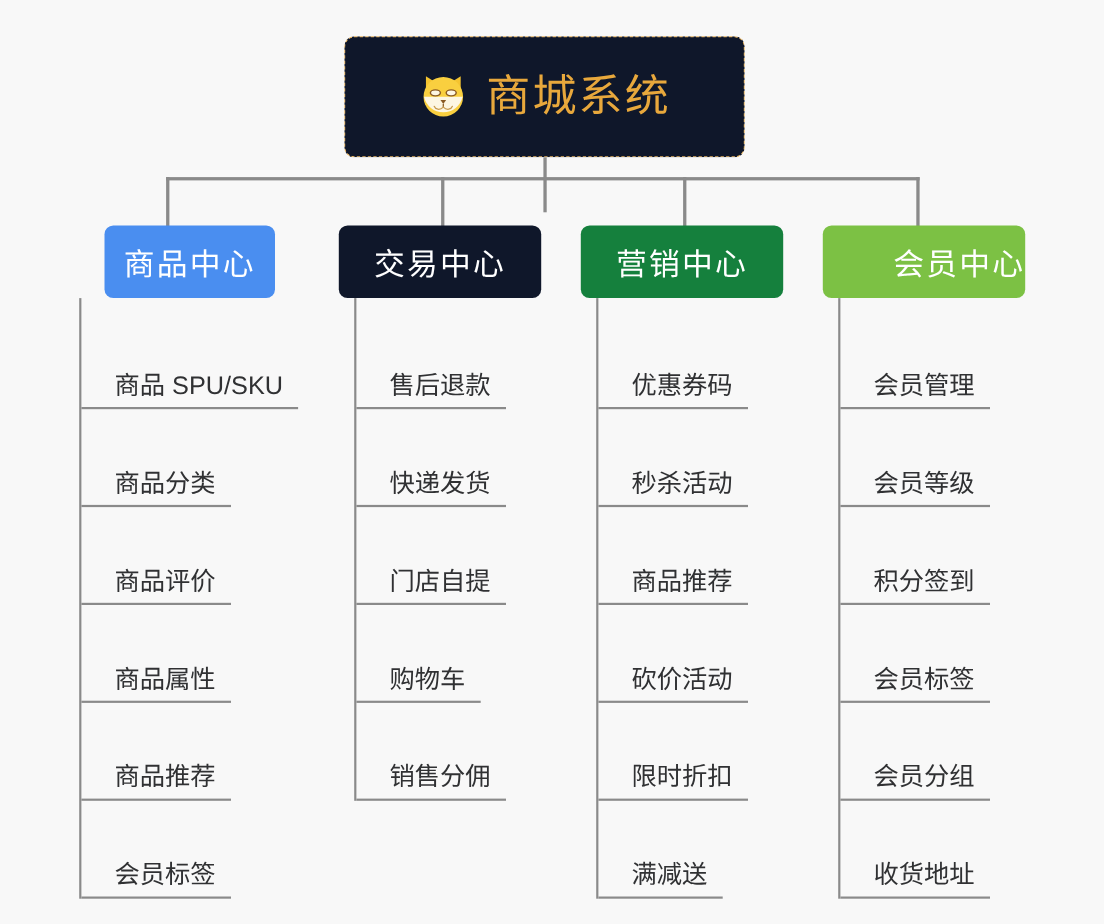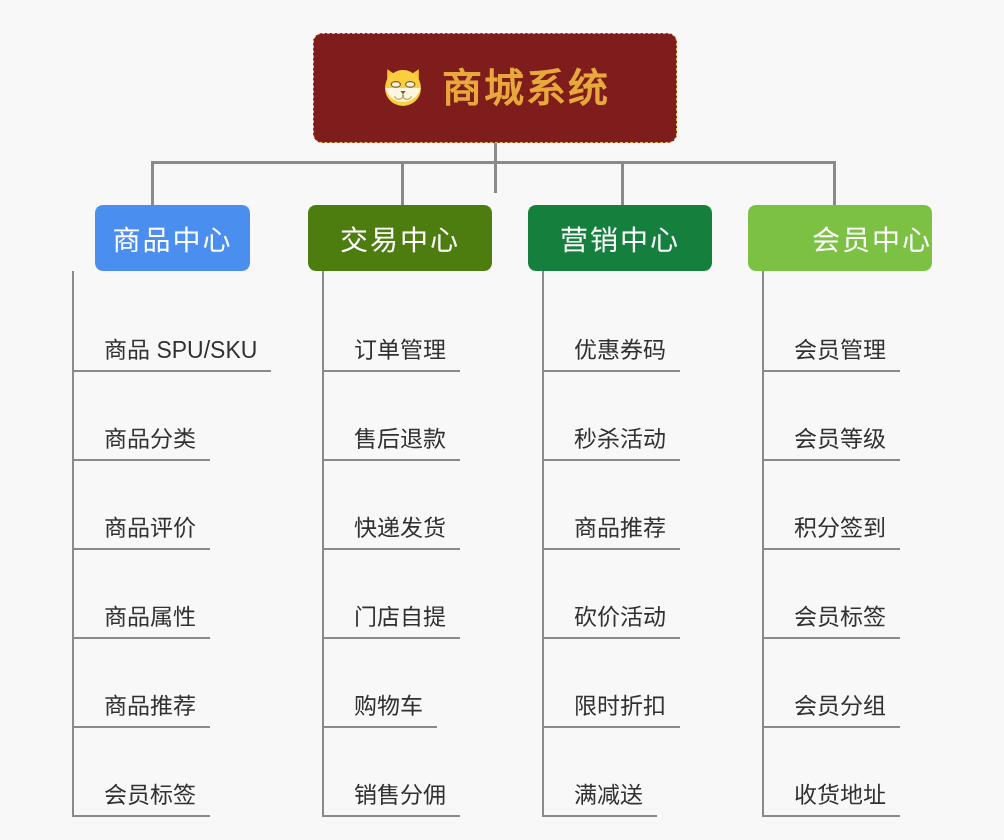--- a/index.html
+++ b/index.html
@@ -22,29 +22,28 @@
     height: 840px;
   }
 
   
   .root-node {
     position: absolute;
     left: 313px;
     top: 33px;
     width: 364px;
     height: 110px;
-    background: #7f1d1d;
+    background: #0f172a;
     border: 1px dashed #e8b563;
     border-radius: 9px;
     box-sizing: border-box;
     display: flex;
     align-items: center;
     justify-content: center;
     gap: 16px;
-    font-weight: bold;
   }
   .root-title {
     font-size: 40px;
     color: #e8a83c;
     letter-spacing: 2px;
     line-height: 1;
     white-space: nowrap;
   }
   .dog-icon {
     display: block;
@@ -71,21 +70,21 @@
     border-radius: 8px;
     display: flex;
     align-items: center;
     justify-content: center;
     color: #ffffff;
     font-size: 28px;
     letter-spacing: 2px;
     box-sizing: border-box;
   }
   .cat-blue   { background: #4a8ef0; margin-left: 37px; }
-  .cat-red    { background: #4d7c0f; }
+  .cat-red    { background: #0f172a; }
   .cat-orange { background: #15803d; }
   .cat-green  { background: #7cc144; justify-content: flex-end; }
 
   
   .leaf-list {
     position: relative;
     margin-left: 14px;
     border-left: 2px solid #8a8a8a;
     padding-top: 12px;
   }
@@ -166,23 +165,20 @@
         </div>
     </div>
   </div>
 
   <div class="column" style="left:308px; width:184px;">
     <div class="cat-box cat-red">
       <span>交易中心</span>
     </div>
     <div class="leaf-list">
       <div class="leaf-item">
-          <span class="leaf-label">订单管理</span>
-        </div>
-      <div class="leaf-item">
           <span class="leaf-label">售后退款</span>
         </div>
       <div class="leaf-item">
           <span class="leaf-label">快递发货</span>
         </div>
       <div class="leaf-item">
           <span class="leaf-label">门店自提</span>
         </div>
       <div class="leaf-item">
           <span class="leaf-label">购物车</span>

